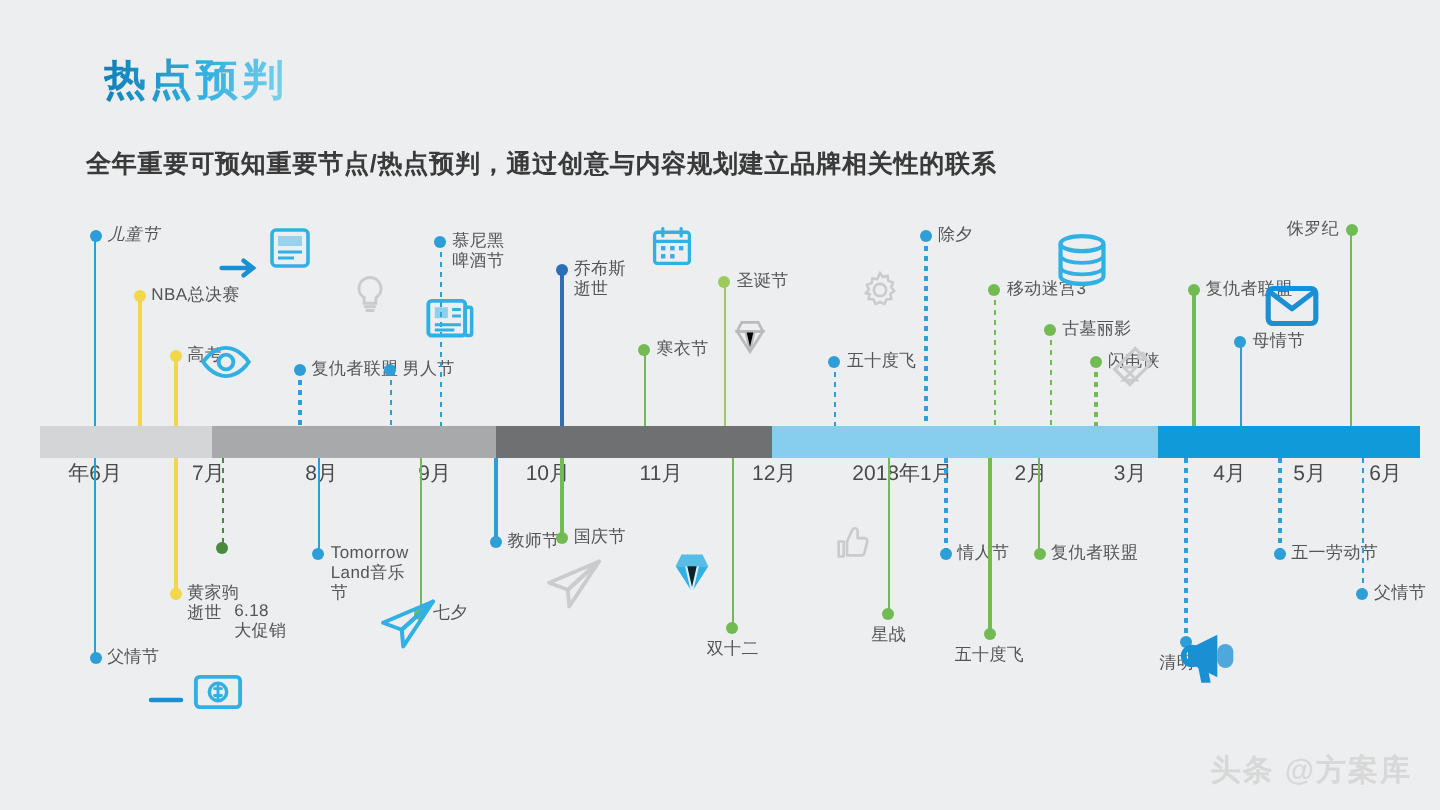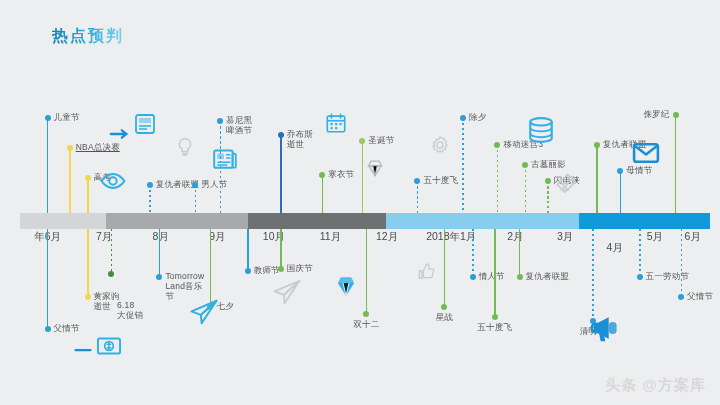--- a/index.html
+++ b/index.html
@@ -7,21 +7,21 @@
     width:720px;height:405px;overflow:hidden;
     background:#edeeef;
     font-family:"Liberation Sans","DejaVu Sans",sans-serif;
     position:relative;
   }
   #stage{position:absolute;left:0;top:0;width:720px;height:405px;}
 
   
   .title{
     position:absolute;left:52px;top:26px;
-    font-size:16px;font-weight:700;letter-spacing:2px;
+    font-size:21px;font-weight:700;letter-spacing:2px;
     color:#29a3d6;
     background:linear-gradient(100deg,#0f7fb5 0%,#33b0e0 55%,#7fd3ee 100%);
     -webkit-background-clip:text;background-clip:text;
     -webkit-text-fill-color:transparent;
     white-space:nowrap;
   }
   .subtitle{
     position:absolute;left:43px;top:74px;
     font-size:12.5px;font-weight:700;color:#3a3a3a;
     letter-spacing:.4px;white-space:nowrap;
@@ -60,31 +60,32 @@
     font-size:15px;font-weight:700;color:#d8d8d8;
     letter-spacing:1px;white-space:nowrap;
   }
 </style>
 </head>
 <body>
 
 <div id="stage">
 
   <div class="title">热点预判</div>
+  <div class="subtitle">全年重要可预知重要节点/热点预判，通过创意与内容规划建立品牌相关性的联系</div>
 
   <div id="markers-above">
       <div class="mk" style="left: 47.6px; top: 213px;">
         <div class="stem" style="height: 95px; top: -95px; background: rgb(45, 158, 216);"></div>
         <div class="dot" style="background: rgb(45, 158, 216); top: -98px;"></div>
-        <div class="lbl r" style="top: -100px;">儿童节</div>
+        <div class="lbl r" style="top: -100px; font-style: italic;">儿童节</div>
       </div>
       <div class="mk" style="left: 69.68px; top: 213px;">
         <div class="stem" style="height: 65px; top: -65px; background: rgb(242, 214, 75);"></div>
         <div class="dot" style="background: rgb(242, 214, 75); top: -68px;"></div>
-        <div class="lbl r" style="top: -70px; text-decoration: underline;">NBA总决赛</div>
+        <div class="lbl r" style="top: -70px;">NBA总决赛</div>
       </div>
       <div class="mk" style="left: 87.62px; top: 213px;">
         <div class="stem" style="height: 35px; top: -35px; background: rgb(242, 214, 75);"></div>
         <div class="dot" style="background: rgb(242, 214, 75); top: -38px;"></div>
         <div class="lbl r" style="top: -40px;">高考</div>
       </div>
       <div class="mk" style="left: 149.72px; top: 213px;">
         <div class="stem" style="height: 28px; top: -28px; background: repeating-linear-gradient(rgb(45, 158, 216) 0px, rgb(45, 158, 216) 2.5px, transparent 2.5px, transparent 5px);"></div>
         <div class="dot" style="background: rgb(45, 158, 216); top: -31px;"></div>
         <div class="lbl r" style="top: -33px;">复仇者联盟</div>
@@ -167,21 +168,21 @@
       <div class="month" style="left: 4%;">年6月</div>
       <div class="month" style="left: 12.2%;">7月</div>
       <div class="month" style="left: 20.4%;">8月</div>
       <div class="month" style="left: 28.6%;">9月</div>
       <div class="month" style="left: 36.8%;">10月</div>
       <div class="month" style="left: 45%;">11月</div>
       <div class="month" style="left: 53.2%;">12月</div>
       <div class="month" style="left: 62.5%;">2018年1月</div>
       <div class="month" style="left: 71.8%;">2月</div>
       <div class="month" style="left: 79%;">3月</div>
-      <div class="month" style="left: 86.2%; margin-top: 11px;">4月</div>
+      <div class="month" style="left: 86.2%;">4月</div>
       <div class="month" style="left: 92%;">5月</div>
       <div class="month" style="left: 97.5%;">6月</div>
     </div>
 
   <div id="markers-below">
       <div class="mk" style="left: 47.6px; top: 229px;">
         <div class="stem" style="height: 100px; top: 0px; background: rgb(45, 158, 216);"></div>
         <div class="dot" style="background: rgb(45, 158, 216); top: 97px;"></div>
         <div class="lbl r" style="top: 95px;">父情节</div>
       </div>

